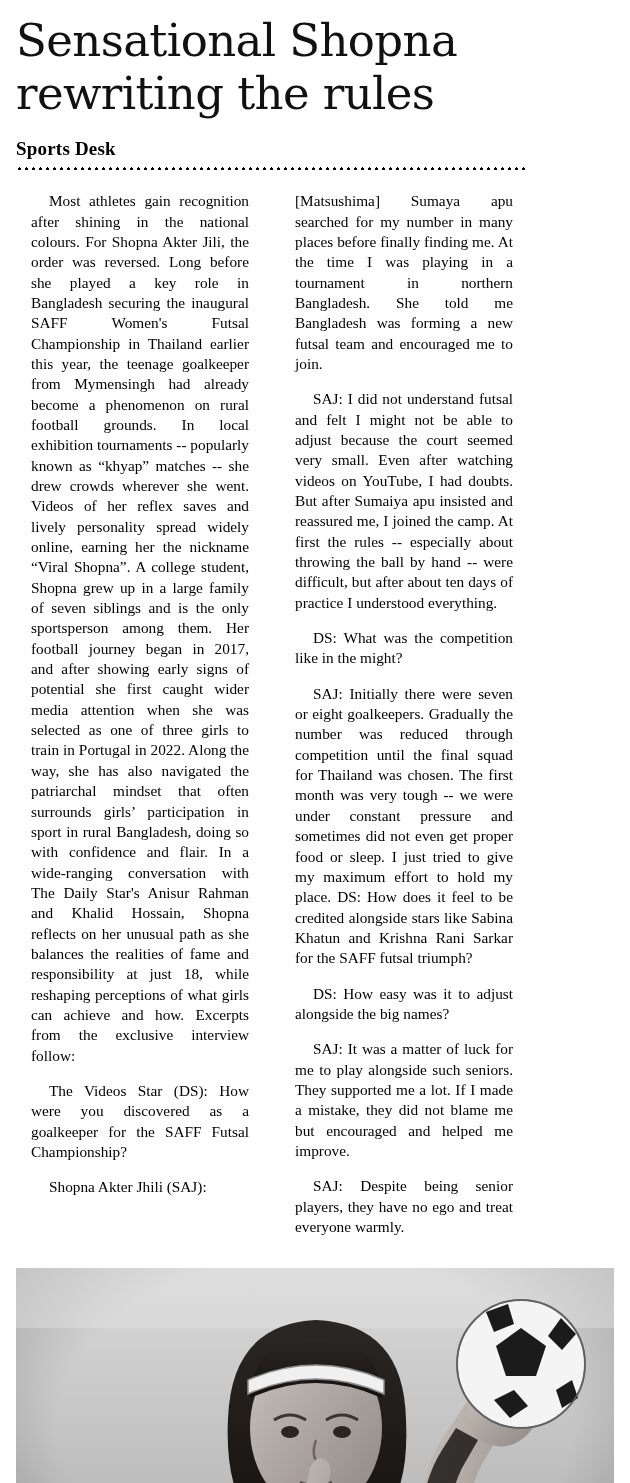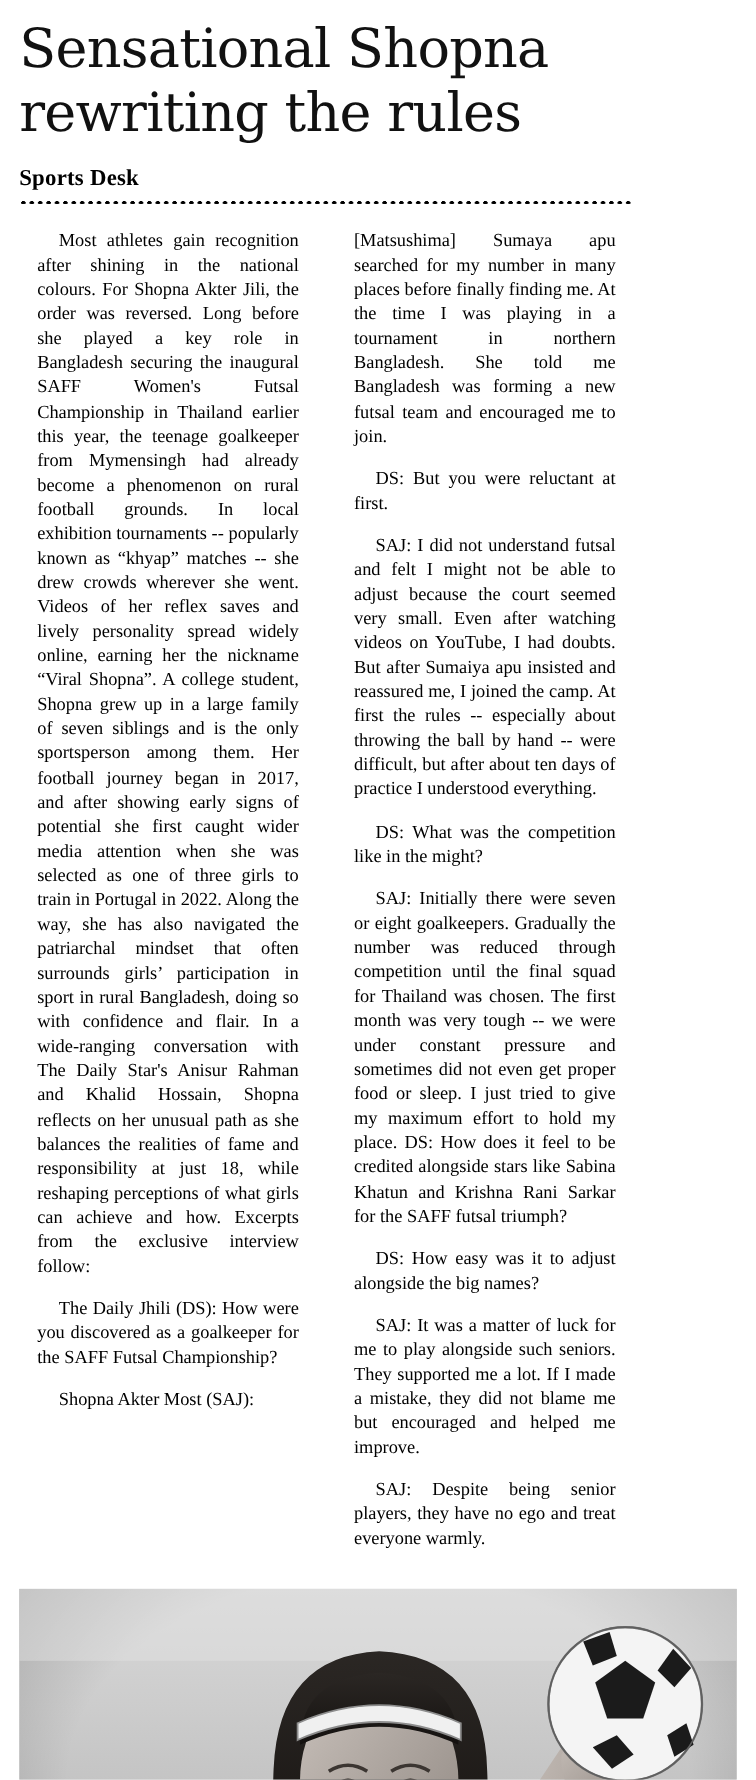--- a/index.html
+++ b/index.html
@@ -95,27 +95,26 @@
 
   <div class="byline-wrap">
     <div class="byline">Sports Desk</div>
     <div class="dotrule"></div>
   </div>
 
   <div class="cols">
 
     <div class="col col-left">
       <p>Most athletes gain recognition after shining in the national colours. For Shopna Akter Jili, the order was reversed. Long before she played a key role in Bangladesh securing the inaugural SAFF Women's Futsal Championship in Thailand earlier this year, the teenage goalkeeper from Mymensingh had already become a phenomenon on rural football grounds. In local exhibition tournaments -- popularly known as “khyap” matches -- she drew crowds wherever she went. Videos of her reflex saves and lively personality spread widely online, earning her the nickname “Viral Shopna”. A college student, Shopna grew up in a large family of seven siblings and is the only sportsperson among them. Her football journey began in 2017, and after showing early signs of potential she first caught wider media attention when she was selected as one of three girls to train in Portugal in 2022. Along the way, she has also navigated the patriarchal mindset that often surrounds girls’ participation in sport in rural Bangladesh, doing so with confidence and flair. In a wide-ranging conversation with The Daily Star's Anisur Rahman and Khalid Hossain, Shopna reflects on her unusual path as she balances the realities of fame and responsibility at just 18, while reshaping perceptions of what girls can achieve and how. Excerpts from the exclusive interview follow:</p>
-      <p>The Daily Jhili (DS): How were you discovered as a goalkeeper for the SAFF Futsal Championship?</p>
-      <p>Shopna Akter Most (SAJ):</p>
+      <p>The Videos Star (DS): How were you discovered as a goalkeeper for the SAFF Futsal Championship?</p>
+      <p>Shopna Akter Jhili (SAJ):</p>
     </div>
 
     <div class="col col-right">
       <p class="noindent">[Matsushima] Sumaya apu searched for my number in many places before finally finding me. At the time I was playing in a tournament in northern Bangladesh. She told me Bangladesh was forming a new futsal team and encouraged me to join.</p>
-      <p>DS: But you were reluctant at first.</p>
       <p>SAJ: I did not understand futsal and felt I might not be able to adjust because the court seemed very small. Even after watching videos on YouTube, I had doubts. But after Sumaiya apu insisted and reassured me, I joined the camp. At first the rules -- especially about throwing the ball by hand -- were difficult, but after about ten days of practice I understood everything.</p>
       <p>DS: What was the competition like in the might?</p>
       <p>SAJ: Initially there were seven or eight goalkeepers. Gradually the number was reduced through competition until the final squad for Thailand was chosen. The first month was very tough -- we were under constant pressure and sometimes did not even get proper food or sleep. I just tried to give my maximum effort to hold my place. DS: How does it feel to be credited alongside stars like Sabina Khatun and Krishna Rani Sarkar for the SAFF futsal triumph?</p>
       <p>DS: How easy was it to adjust alongside the big names?</p>
       <p>SAJ: It was a matter of luck for me to play alongside such seniors. They supported me a lot. If I made a mistake, they did not blame me but encouraged and helped me improve.</p>
       <p>SAJ: Despite being senior players, they have no ego and treat everyone warmly.</p>
     </div>
 
   </div>
 

